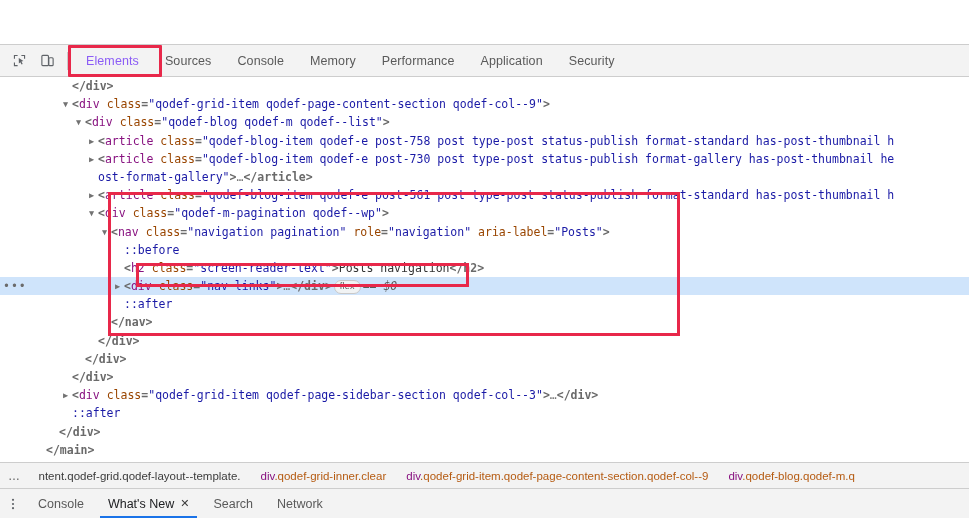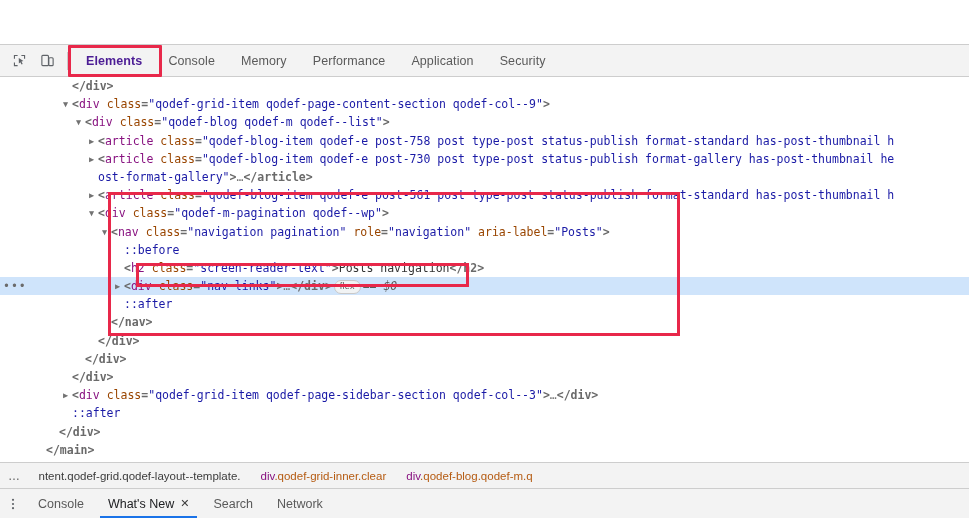--- a/index.html
+++ b/index.html
@@ -29,21 +29,21 @@
   }
   .tb-sep { width: 1px; height: 18px; background: #cacaca; align-self: center; margin: 0 5px; }
   .dt-tabs { display: flex; align-items: stretch; }
   .dt-tab {
     position: relative;
     display: flex; align-items: center; justify-content: center;
     padding: 0 13px;
     font-size: 12.5px; color: #5a5a5a; white-space: nowrap;
     letter-spacing: .1px;
   }
-  .dt-tab.selected { color: #4c1d95; font-weight: bold; }
+  .dt-tab.selected { color: #8b5cf6; }
   .dt-tab.selected::after {
     content: ""; position: absolute; left: 5px; right: 5px; bottom: 0;
     height: 2px; background: #1a73e8;
   }
   
   .anno-elements {
     position: absolute; left: 68px; top: 45px; width: 94px; height: 32px;
     border: 3px solid #e8284a; border-radius: 1px; pointer-events: none; z-index: 40;
   }
 
@@ -163,39 +163,41 @@
       <div class="tb-icon">
         <svg width="15" height="15" viewBox="0 0 16 16">
           <rect x="2" y="2.5" width="7" height="11" rx="1" fill="none" stroke="#5f6368" stroke-width="1.2"></rect>
           <rect x="9.4" y="5" width="4.6" height="8.5" rx="1" fill="none" stroke="#5f6368" stroke-width="1.2"></rect>
         </svg>
       </div>
     </div>
     <div class="tb-sep"></div>
     <div class="dt-tabs">
         <div class="dt-tab selected">Elements</div>
+        <div class="dt-tab">Sources</div>
         <div class="dt-tab">Console</div>
         <div class="dt-tab">Memory</div>
         <div class="dt-tab">Performance</div>
         <div class="dt-tab">Application</div>
         <div class="dt-tab">Security</div>
       </div>
   </div>
   <div class="anno-elements"></div>
 
   <div class="dom-wrap">
     <div class="dom-tree" id="dom-tree"><div class="dline"><span class="ind" style="width: 63px;"></span><span class="tri empty">▶</span><span class="punct">&lt;/div&gt;</span></div><div class="dline"><span class="ind" style="width: 63px;"></span><span class="tri">▼</span><span class="punct">&lt;</span><span class="tag">div</span><span class="punct"> </span><span class="attr">class</span><span class="punct">=</span><span class="val">"qodef-grid-item qodef-page-content-section qodef-col--9"</span><span class="punct">&gt;</span></div><div class="dline"><span class="ind" style="width: 76px;"></span><span class="tri">▼</span><span class="punct">&lt;</span><span class="tag">div</span><span class="punct"> </span><span class="attr">class</span><span class="punct">=</span><span class="val">"qodef-blog qodef-m qodef--list"</span><span class="punct">&gt;</span></div><div class="dline"><span class="ind" style="width: 89px;"></span><span class="tri">▶</span><span class="punct">&lt;</span><span class="tag">article</span><span class="punct"> </span><span class="attr">class</span><span class="punct">=</span><span class="val">"qodef-blog-item qodef-e post-758 post type-post status-publish format-standard has-post-thumbnail h</span></div><div class="dline"><span class="ind" style="width: 89px;"></span><span class="tri">▶</span><span class="punct">&lt;</span><span class="tag">article</span><span class="punct"> </span><span class="attr">class</span><span class="punct">=</span><span class="val">"qodef-blog-item qodef-e post-730 post type-post status-publish format-gallery has-post-thumbnail he</span></div><div class="dline"><span class="ind" style="width: 89px;"></span><span class="tri empty">▶</span><span class="val">ost-format-gallery"</span><span class="punct">&gt;</span><span class="ellip">…</span><span class="punct">&lt;/article&gt;</span></div><div class="dline"><span class="ind" style="width: 89px;"></span><span class="tri">▶</span><span class="punct">&lt;</span><span class="tag">article</span><span class="punct"> </span><span class="attr">class</span><span class="punct">=</span><span class="val">"qodef-blog-item qodef-e post-561 post type-post status-publish format-standard has-post-thumbnail h</span></div><div class="dline"><span class="ind" style="width: 89px;"></span><span class="tri">▼</span><span class="punct">&lt;</span><span class="tag">div</span><span class="punct"> </span><span class="attr">class</span><span class="punct">=</span><span class="val">"qodef-m-pagination qodef--wp"</span><span class="punct">&gt;</span></div><div class="dline"><span class="ind" style="width: 102px;"></span><span class="tri">▼</span><span class="punct">&lt;</span><span class="tag">nav</span><span class="punct"> </span><span class="attr">class</span><span class="punct">=</span><span class="val">"navigation pagination"</span><span class="punct"> </span><span class="attr">role</span><span class="punct">=</span><span class="val">"navigation"</span><span class="punct"> </span><span class="attr">aria-label</span><span class="punct">=</span><span class="val">"Posts"</span><span class="punct">&gt;</span></div><div class="dline"><span class="ind" style="width: 115px;"></span><span class="tri empty">▶</span><span class="pseudo">::before</span></div><div class="dline"><span class="ind" style="width: 115px;"></span><span class="tri empty">▶</span><span class="punct">&lt;</span><span class="tag">h2</span><span class="punct"> </span><span class="attr">class</span><span class="punct">=</span><span class="val">"screen-reader-text"</span><span class="punct">&gt;</span><span class="txt">Posts navigation</span><span class="punct">&lt;/h2&gt;</span></div><div class="dline sel"><span class="gutter-dots">•••</span><span class="ind" style="width: 115px;"></span><span class="tri">▶</span><span class="punct">&lt;</span><span class="tag">div</span><span class="punct"> </span><span class="attr">class</span><span class="punct">=</span><span class="val">"nav-links"</span><span class="punct">&gt;</span><span class="ellip">…</span><span class="punct">&lt;/div&gt;</span><span class="badge-flex">flex</span><span class="dollarzero">== $0</span></div><div class="dline"><span class="ind" style="width: 115px;"></span><span class="tri empty">▶</span><span class="pseudo">::after</span></div><div class="dline"><span class="ind" style="width: 102px;"></span><span class="tri empty">▶</span><span class="punct">&lt;/nav&gt;</span></div><div class="dline"><span class="ind" style="width: 89px;"></span><span class="tri empty">▶</span><span class="punct">&lt;/div&gt;</span></div><div class="dline"><span class="ind" style="width: 76px;"></span><span class="tri empty">▶</span><span class="punct">&lt;/div&gt;</span></div><div class="dline"><span class="ind" style="width: 63px;"></span><span class="tri empty">▶</span><span class="punct">&lt;/div&gt;</span></div><div class="dline"><span class="ind" style="width: 63px;"></span><span class="tri">▶</span><span class="punct">&lt;</span><span class="tag">div</span><span class="punct"> </span><span class="attr">class</span><span class="punct">=</span><span class="val">"qodef-grid-item qodef-page-sidebar-section qodef-col--3"</span><span class="punct">&gt;</span><span class="ellip">…</span><span class="punct">&lt;/div&gt;</span></div><div class="dline"><span class="ind" style="width: 63px;"></span><span class="tri empty">▶</span><span class="pseudo">::after</span></div><div class="dline"><span class="ind" style="width: 50px;"></span><span class="tri empty">▶</span><span class="punct">&lt;/div&gt;</span></div><div class="dline"><span class="ind" style="width: 37px;"></span><span class="tri empty">▶</span><span class="punct">&lt;/main&gt;</span></div><div class="dline"><span class="ind" style="width: 24px;"></span><span class="tri empty">▶</span><span class="punct">&lt;/div&gt;</span></div></div>
   </div>
   <div class="anno-block"></div>
   <div class="anno-line"></div>
 
   <div class="crumbs" id="crumbs">
       <div class="crumb-more">…</div>
       <div class="crumb sel"><span class="c-tag">ntent</span><span class="c-cls">.qodef-grid.qodef-layout--template.</span></div>
       <div class="crumb"><span class="c-tag">div</span><span class="c-cls">.qodef-grid-inner.clear</span></div>
+      <div class="crumb"><span class="c-tag">div</span><span class="c-cls">.qodef-grid-item.qodef-page-content-section.qodef-col--9</span></div>
       <div class="crumb"><span class="c-tag">div</span><span class="c-cls">.qodef-blog.qodef-m.q</span></div>
     </div>
 
   <div class="drawer">
     <div class="dw-menu">
       <svg width="14" height="14" viewBox="0 0 16 16">
         <circle cx="8" cy="3.2" r="1.25" fill="#5f6368"></circle>
         <circle cx="8" cy="8" r="1.25" fill="#5f6368"></circle>
         <circle cx="8" cy="12.8" r="1.25" fill="#5f6368"></circle>
       </svg>

